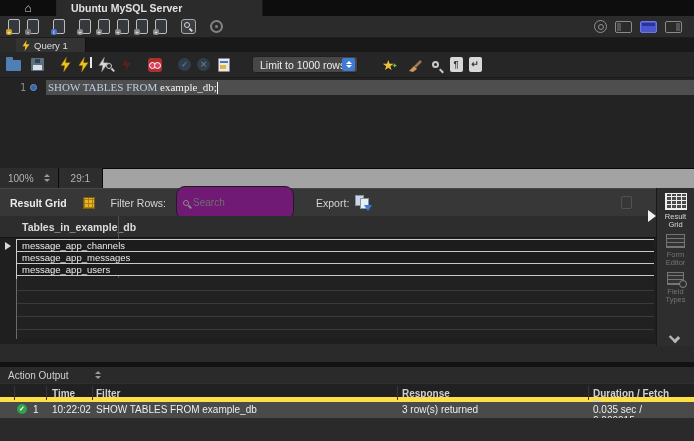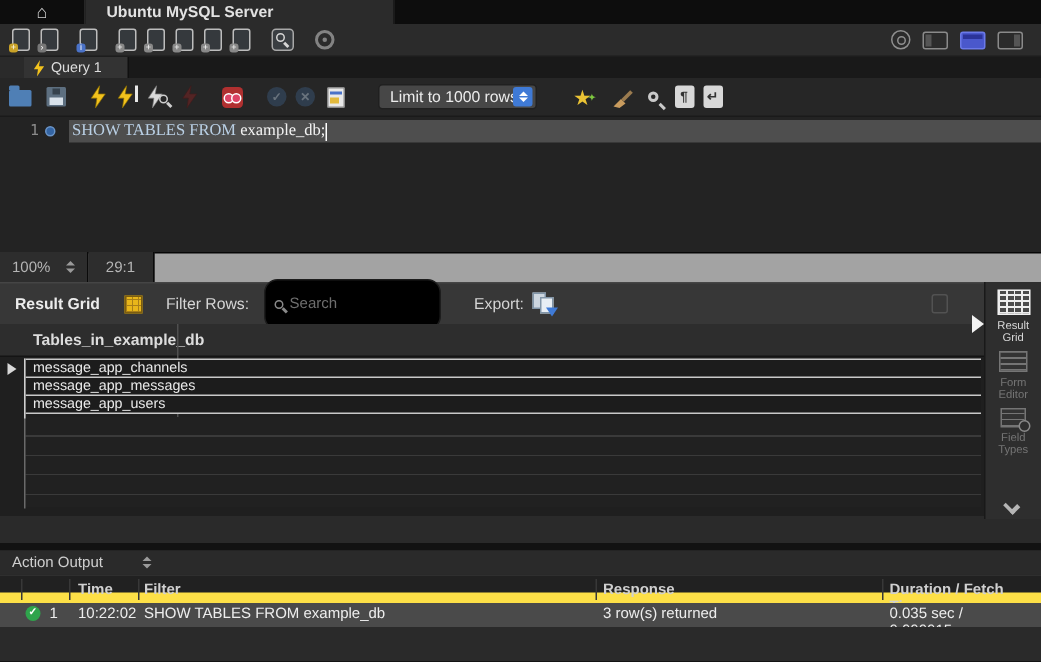--- a/index.html
+++ b/index.html
@@ -93,21 +93,21 @@
   .updown i { border-left:3px solid transparent; border-right:3px solid transparent; display:block; }
   .updown .u { border-bottom:3px solid #9a9a9a; } .updown .d { border-top:3px solid #9a9a9a; }
   
   .res-toolbar { position:absolute; left:0; top:188px; width:656px; height:28px; background:#373737;
                  border-top:1px solid #454545; display:flex; align-items:center; padding-left:10px; font-size:10.5px; }
   .res-title { font-weight:bold; color:#ececec; }
   .grid-ic { width:12px; height:12px; margin-left:16px; background:
       repeating-linear-gradient(0deg,#a87f18 0 1px,transparent 1px 4px),
       repeating-linear-gradient(90deg,#a87f18 0 1px,transparent 1px 4px), #e8b61a; border:1px solid #7a5c10; }
   .filter-label { margin-left:16px; color:#d5d5d5; }
-  .search-box { margin-left:10px; width:118px; height:34px; background:#000000; border:1px solid #1d1d1d; border-radius:9px;
+  .search-box { margin-left:10px; width:118px; height:34px; background:#701a75; border:1px solid #1d1d1d; border-radius:9px;
                 display:flex; align-items:center; padding-left:6px; gap:4px; }
   .search-box input { background:transparent; border:none; outline:none; color:#bbb; font-size:10px; width:86px;
                       font-family:"Liberation Sans",sans-serif; }
   .search-box input::placeholder { color:#6e6e6e; }
   .mag3 { width:6px; height:6px; border:1.5px solid #8a8a8a; border-radius:50%; position:relative; flex:none; }
   .mag3::after { content:""; position:absolute; width:4px; height:1.5px; background:#8a8a8a; transform:rotate(45deg); left:4px; top:5px; }
   .export-label { margin-left:22px; color:#d5d5d5; }
   .export-ic { position:relative; width:17px; height:15px; margin-left:6px; }
   .export-ic .p1 { position:absolute; left:0; top:0; width:9px; height:11px; background:#cdd6df; border:1px solid #8195a8; }
   .export-ic .p2 { position:absolute; left:5px; top:3px; width:9px; height:11px; background:#e8eef4; border:1px solid #8195a8; }
@@ -151,21 +151,21 @@
   .res-tab { position:absolute; left:38px; top:0; width:118px; height:18px; background:#3c3c3c; color:#ddd; font-size:10px;
              display:flex; align-items:center; justify-content:center; border-right:1px solid #141414; }
   .readonly { position:absolute; right:36px; top:2px; display:flex; align-items:center; gap:5px; font-size:10px; color:#c8c8c8; }
   .ro-badge { width:9px; height:10px; background:#3b6fd8; border-radius:2px; position:relative; }
   .ro-badge::after { content:""; position:absolute; left:3px; top:2px; width:3px; height:3px; background:#fff; border-radius:50%; }
   
   .splitter { position:absolute; left:0; top:362px; width:694px; height:5px; background:#121212; }
   .ao-header { position:absolute; left:0; top:367px; width:694px; height:16px; background:#2a2a2a; display:flex;
                align-items:center; padding-left:8px; gap:26px; font-size:10px; color:#cfcfcf; }
   .ao-cols { position:absolute; left:0; top:383px; width:694px; height:19px; background:#212121;
-             border-top:1px solid #2f2f2f; border-bottom:7px solid #fde047; font-size:10px; color:#d0d0d0; font-weight:bold; }
+             border-top:1px solid #2f2f2f; border-bottom:5px solid #fde047; font-size:10px; color:#d0d0d0; font-weight:bold; }
   .ao-cols span { position:absolute; top:4px; }
   .ao-cols .vs { position:absolute; top:2px; width:1px; height:14px; background:#383838; }
   .ao-row { position:absolute; left:0; top:402px; width:694px; height:16px; background:#4a4a4a; font-size:10px; color:#ededed; }
   .ao-row span { position:absolute; top:2px; }
   .ok-circle { position:absolute; left:17px; top:3px; width:10px; height:10px; border-radius:50%; background:#2fa44c;
                color:#fff; font-size:7px; line-height:10px; text-align:center; font-weight:bold; }
   .ao-fill { position:absolute; left:0; top:418px; width:694px; height:23px; background:#2a2a2a; }
   .col-time { left:52px; } .col-action { left:96px; } .col-resp { left:402px;text-align:right; } .col-dur { left:593px; }
 </style>
 </head>

